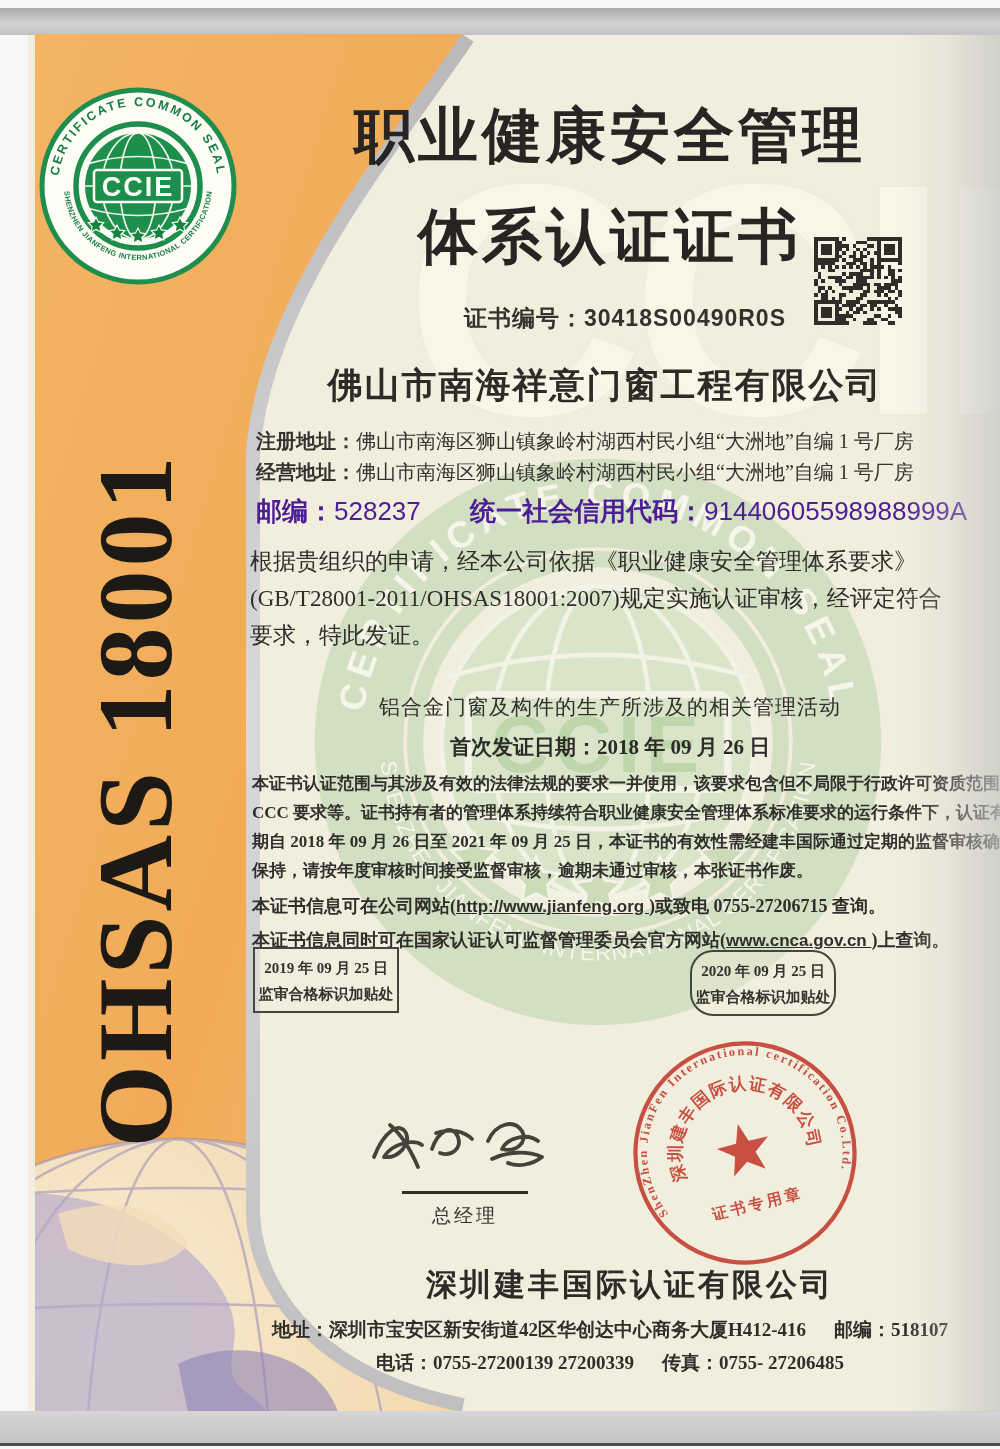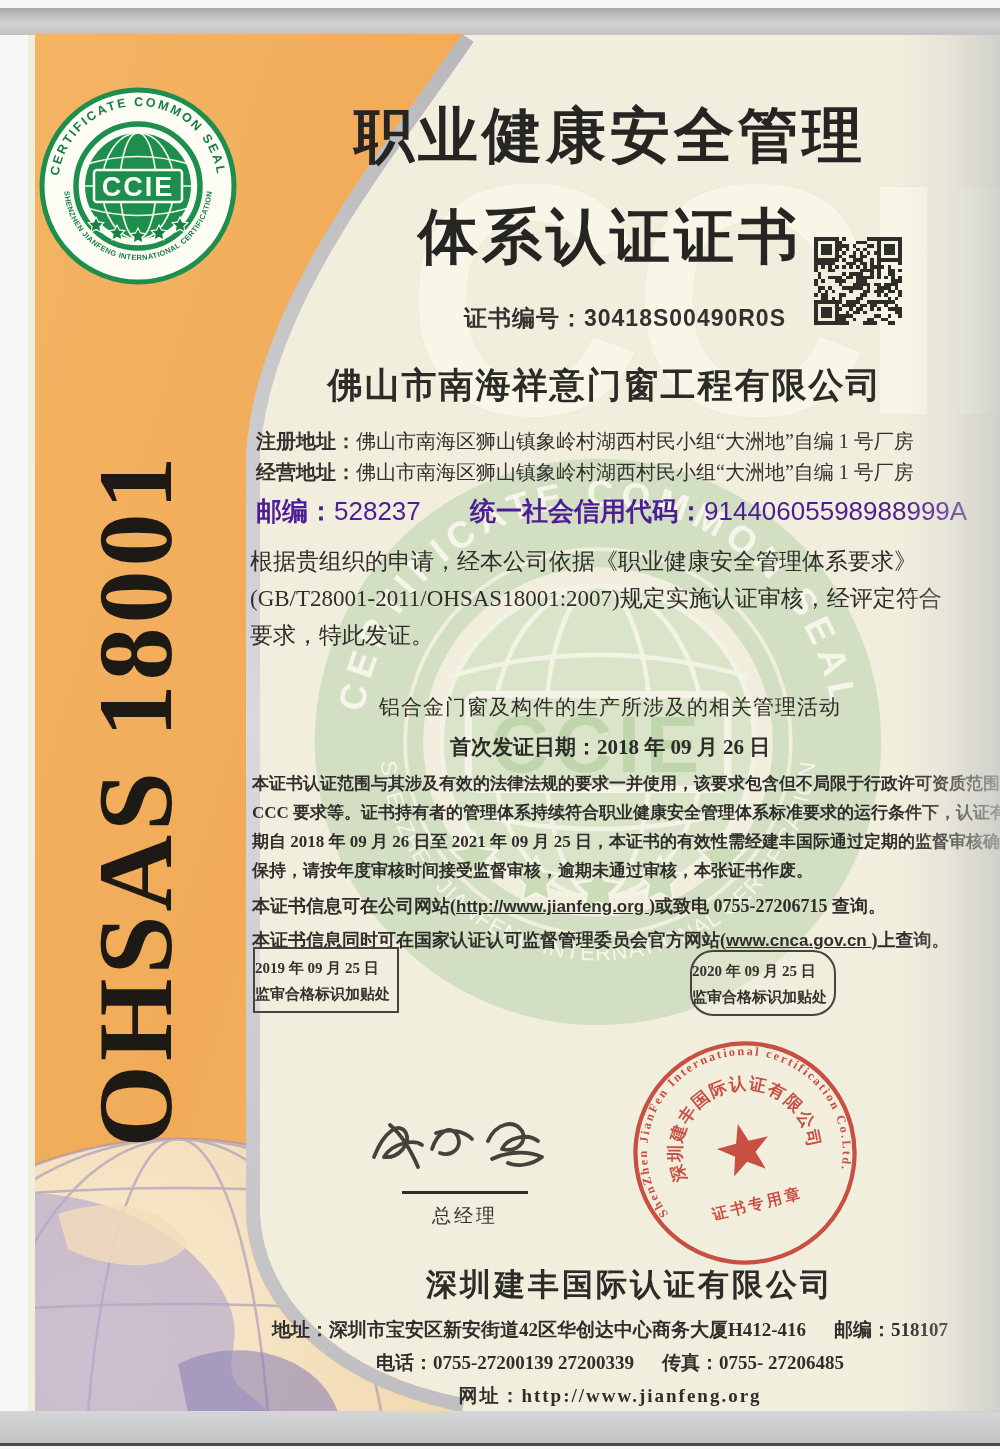--- a/index.html
+++ b/index.html
@@ -33,21 +33,21 @@
   .addr-line{font-size:20px;color:#33322e;white-space:nowrap;}
   .addr-line .lbl{font-weight:bold;}
   .meta-line{font-size:26px;font-weight:bold;color:#4c1d95;white-space:nowrap;}
   .bodytext{font-size:23px;line-height:37px;color:#2f2e2b;white-space:nowrap;}
   .scope-title{font-size:26px;font-weight:bold;color:#2c2b28;letter-spacing:2px;}
   .scope-line{font-size:21px;color:#2f2e2b;letter-spacing:1px;}
   .issue-line{font-size:21px;font-weight:bold;color:#2c2b28;}
   .fine{font-size:17px;line-height:29px;color:#302f2c;white-space:nowrap;font-weight:bold;font-family:"Liberation Serif",serif;}
   .info{font-size:18px;font-weight:bold;color:#2f2e2b;white-space:nowrap;}
   .info .url{text-decoration:underline;font-family:"Liberation Sans",sans-serif;font-size:17px;}
-  .stickbox{border:2px solid #45443f;background:rgba(241,238,221,.4);text-align:left;
+  .stickbox{border:2px solid #45443f;background:rgba(241,238,221,.4);text-align:center;
     font-size:15px;font-weight:bold;color:#33322e;line-height:26px;padding-top:6px;}
   .sig-title{font-size:19px;color:#33322e;letter-spacing:3px;}
   .issuer{font-size:31px;font-weight:bold;font-family:"Liberation Sans",sans-serif;color:#2c2b28;letter-spacing:3px;}
   .foot{font-size:19px;font-weight:bold;color:#2f2e2b;white-space:nowrap;}
   .foot .sp{display:inline-block;width:28px;}
   .ohsas{position:absolute;left:136px;top:800px;z-index:21;transform:translate(-50%,-50%) rotate(-90deg);
     white-space:nowrap;font-family:"Liberation Serif",serif;font-weight:bold;font-size:106px;
     letter-spacing:4px;color:#1d1a16;}
   .logo{position:absolute;left:38px;top:86px;z-index:22;}
   .qr{position:absolute;left:814px;top:237px;z-index:22;}
@@ -557,23 +557,20 @@
     <div class="abs ctr sig-title" style="left:415px;top:1203px;width:100px;">总经理</div>
 
     <div class="abs ctr issuer" style="left:300px;top:1264px;width:660px;">深圳建丰国际认证有限公司</div>
 
     <div class="abs ctr foot" style="left:240px;top:1317px;width:740px;">
       <span>地址：</span><span>深圳市宝安区新安街道42区华创达中心商务大厦H412-416</span><span class="sp"></span><span>邮编：</span><span>518107</span>
     </div>
     <div class="abs ctr foot" style="left:240px;top:1350px;width:740px;">
       <span>电话：</span><span>0755-27200139   27200339</span><span class="sp"></span><span>传真：</span><span>0755- 27206485</span>
     </div>
-    <div class="abs ctr foot" style="left:240px;top:1383px;width:740px;letter-spacing:2px;">
-      <span>网址：</span><span>http://www.jianfeng.org</span>
-    </div>
   </div>
 
   <svg class="signature" width="200" height="100" viewBox="0 0 200 100">
     <g stroke="#45423c" stroke-width="3.8" fill="none" stroke-linecap="round" stroke-linejoin="round">
       <path d="M14,62 C24,36 40,26 46,38 C51,49 38,64 24,62 C32,48 54,44 62,50"></path>
       <path d="M30,30 C42,40 52,58 58,72"></path>
       <path d="M72,54 C78,36 92,28 98,42 C102,53 92,62 80,58 M76,38 C90,33 104,36 112,44"></path>
       <path d="M128,46 C136,28 154,24 162,36 C168,47 156,58 142,54 C148,42 168,38 178,46"></path>
       <path d="M132,64 C148,56 168,56 182,62 C172,70 158,72 148,68"></path>
     </g>

